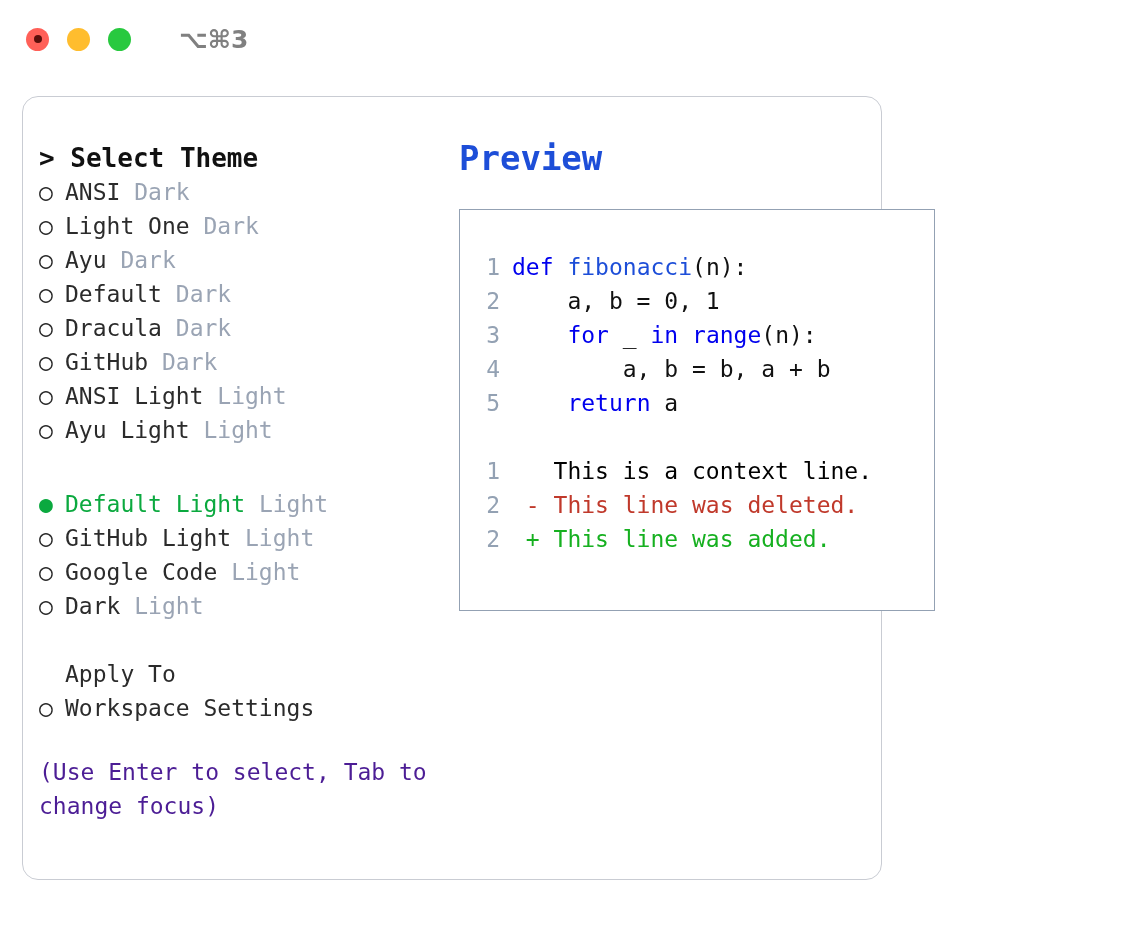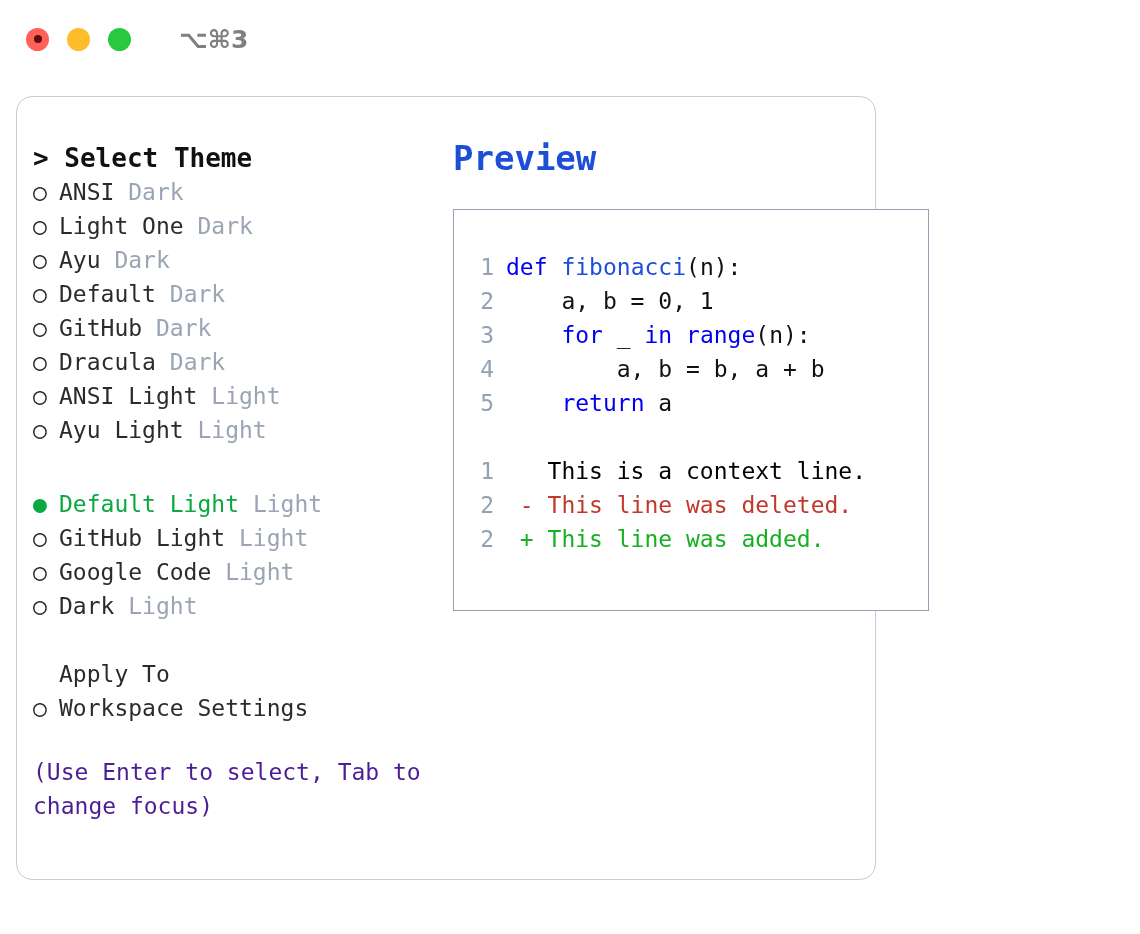--- a/index.html
+++ b/index.html
@@ -59,21 +59,21 @@
     font-size: 25px;
     font-weight: bold;
     color: #808080;
     letter-spacing: 0px;
     font-family: "DejaVu Sans", "Liberation Sans", sans-serif;
   }
 
   
   #dialog {
     position: absolute;
-    left: 16px;
+    left: 22px;
     top: 96px;
     width: 860px;
     height: 784px;
     border: 1.6px solid #c9ccd3;
     border-radius: 16px;
     box-sizing: border-box;
     background: #ffffff;
   }
 
   #columns {
@@ -180,22 +180,22 @@
 
       <div id="left-col">
 
         <div class="header-row">&gt; Select Theme</div>
 
         <div class="list" id="theme-list">
             <div class="row"><span class="bullet">○</span><span>ANSI </span><span class="cat">Dark</span></div>
             <div class="row"><span class="bullet">○</span><span>Light One </span><span class="cat">Dark</span></div>
             <div class="row"><span class="bullet">○</span><span>Ayu </span><span class="cat">Dark</span></div>
             <div class="row"><span class="bullet">○</span><span>Default </span><span class="cat">Dark</span></div>
+            <div class="row"><span class="bullet">○</span><span>Dracula </span><span class="cat">Dark</span></div>
             <div class="row"><span class="bullet">○</span><span>GitHub </span><span class="cat">Dark</span></div>
-            <div class="row"><span class="bullet">○</span><span>Dracula </span><span class="cat">Dark</span></div>
             <div class="row"><span class="bullet">○</span><span>ANSI Light </span><span class="cat">Light</span></div>
             <div class="row"><span class="bullet">○</span><span>Ayu Light </span><span class="cat">Light</span></div>
             <div class="row selected"><span class="bullet">●</span><span>Default Light </span><span class="cat">Light</span></div>
             <div class="row"><span class="bullet">○</span><span>GitHub Light </span><span class="cat">Light</span></div>
             <div class="row"><span class="bullet">○</span><span>Google Code </span><span class="cat">Light</span></div>
             <div class="row"><span class="bullet">○</span><span>Dark </span><span class="cat">Light</span></div>
           </div>
 
         <div class="spacer-sm"></div>
 

